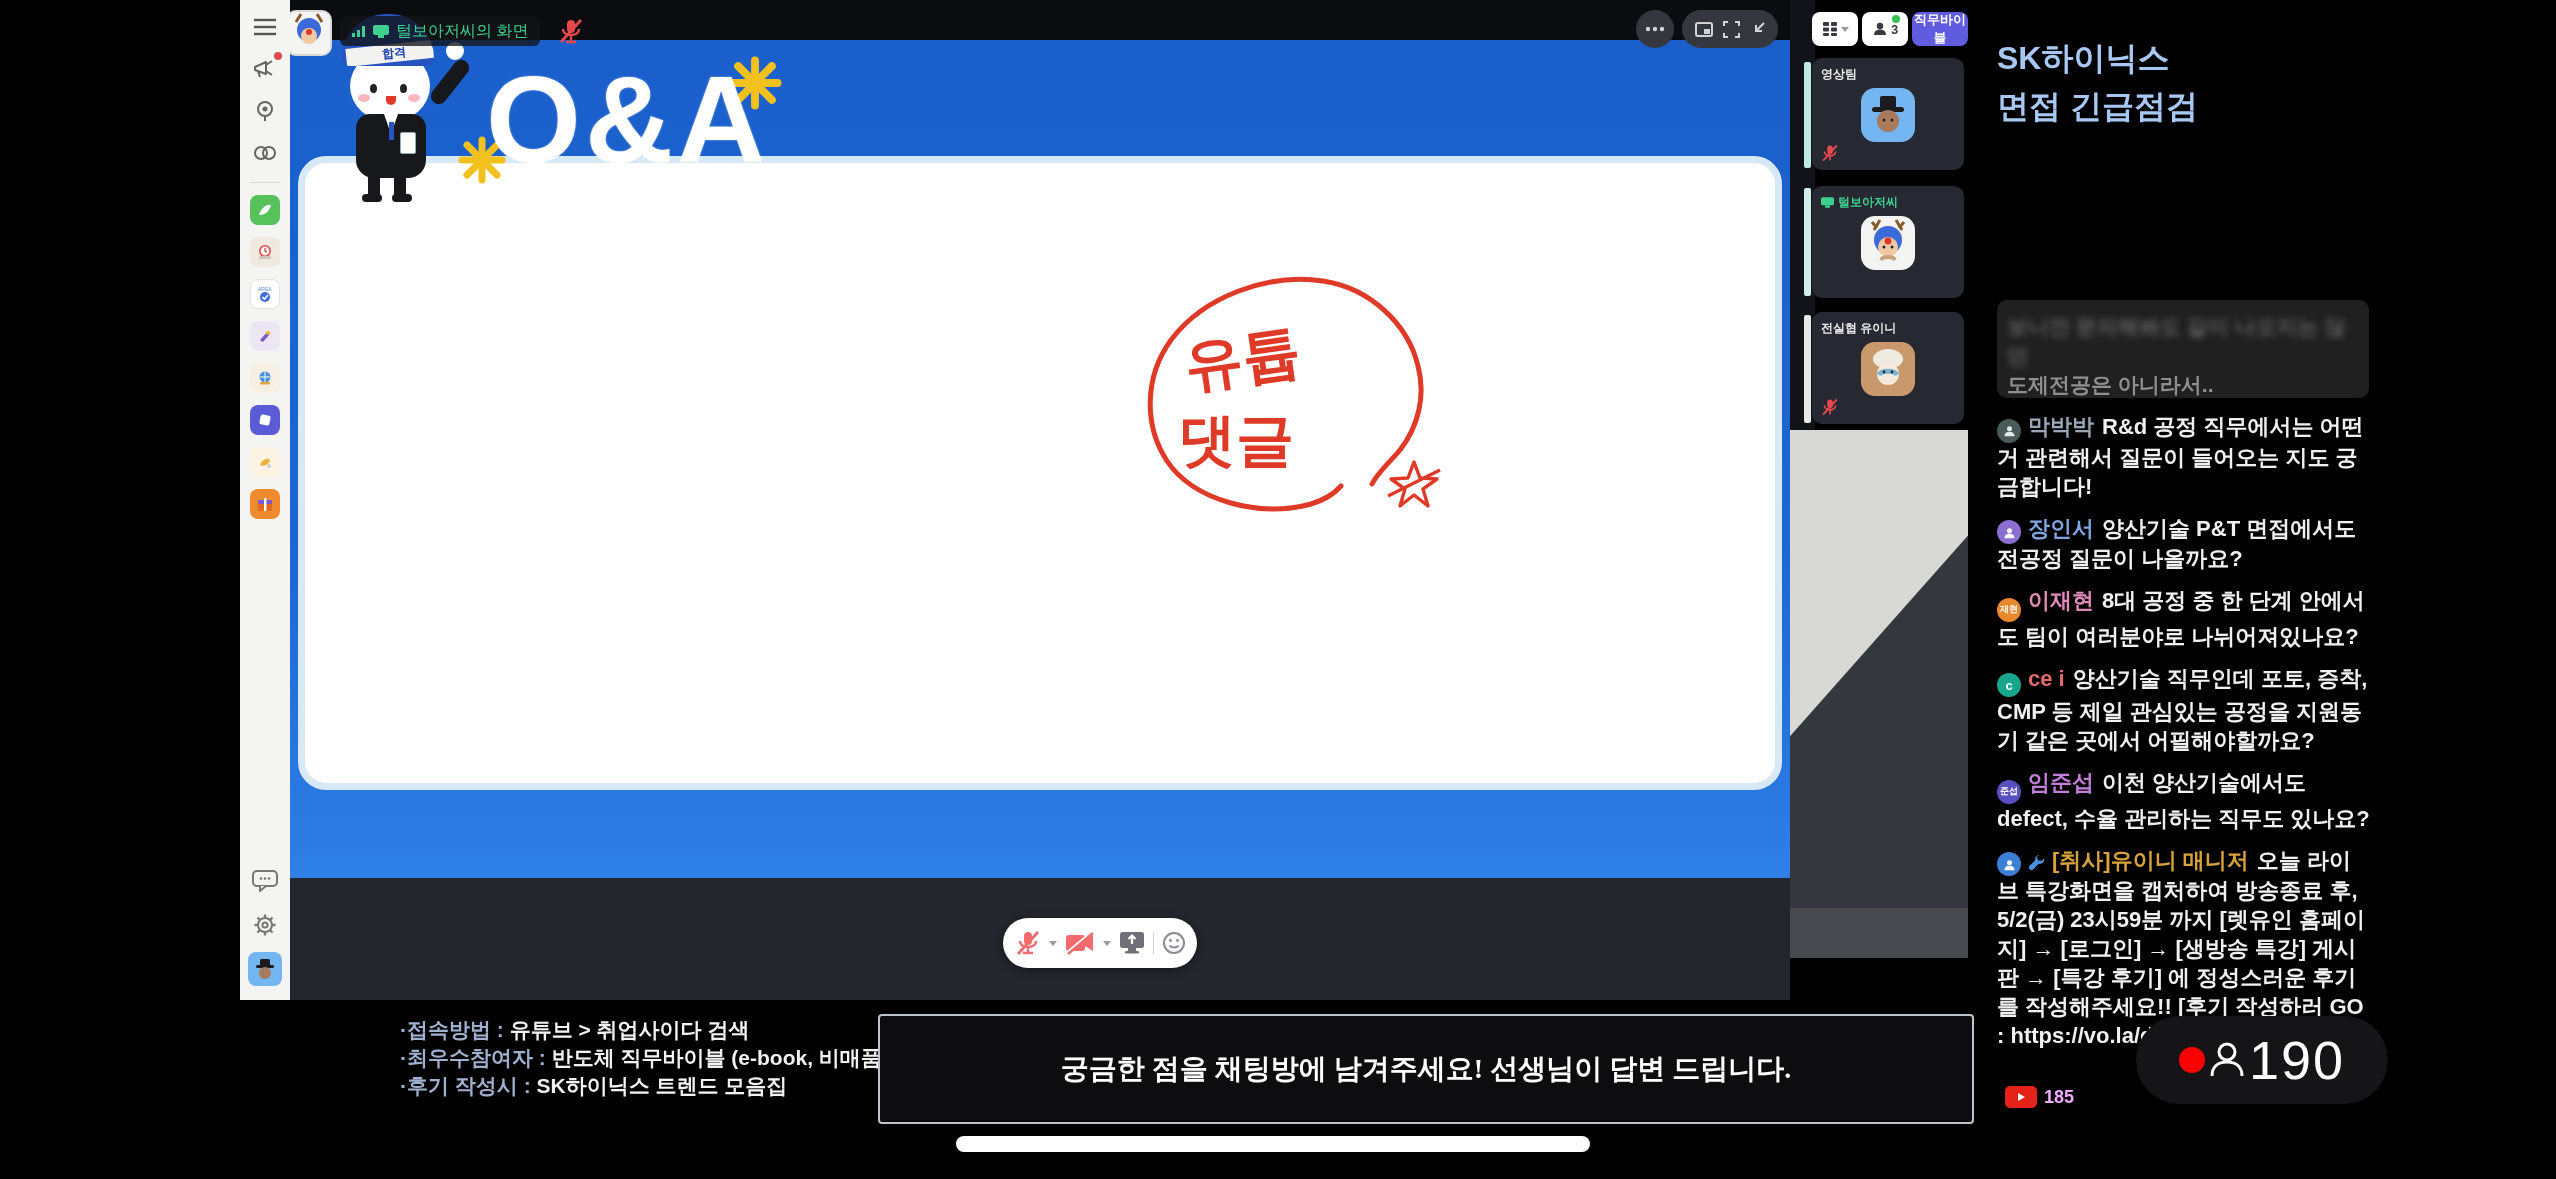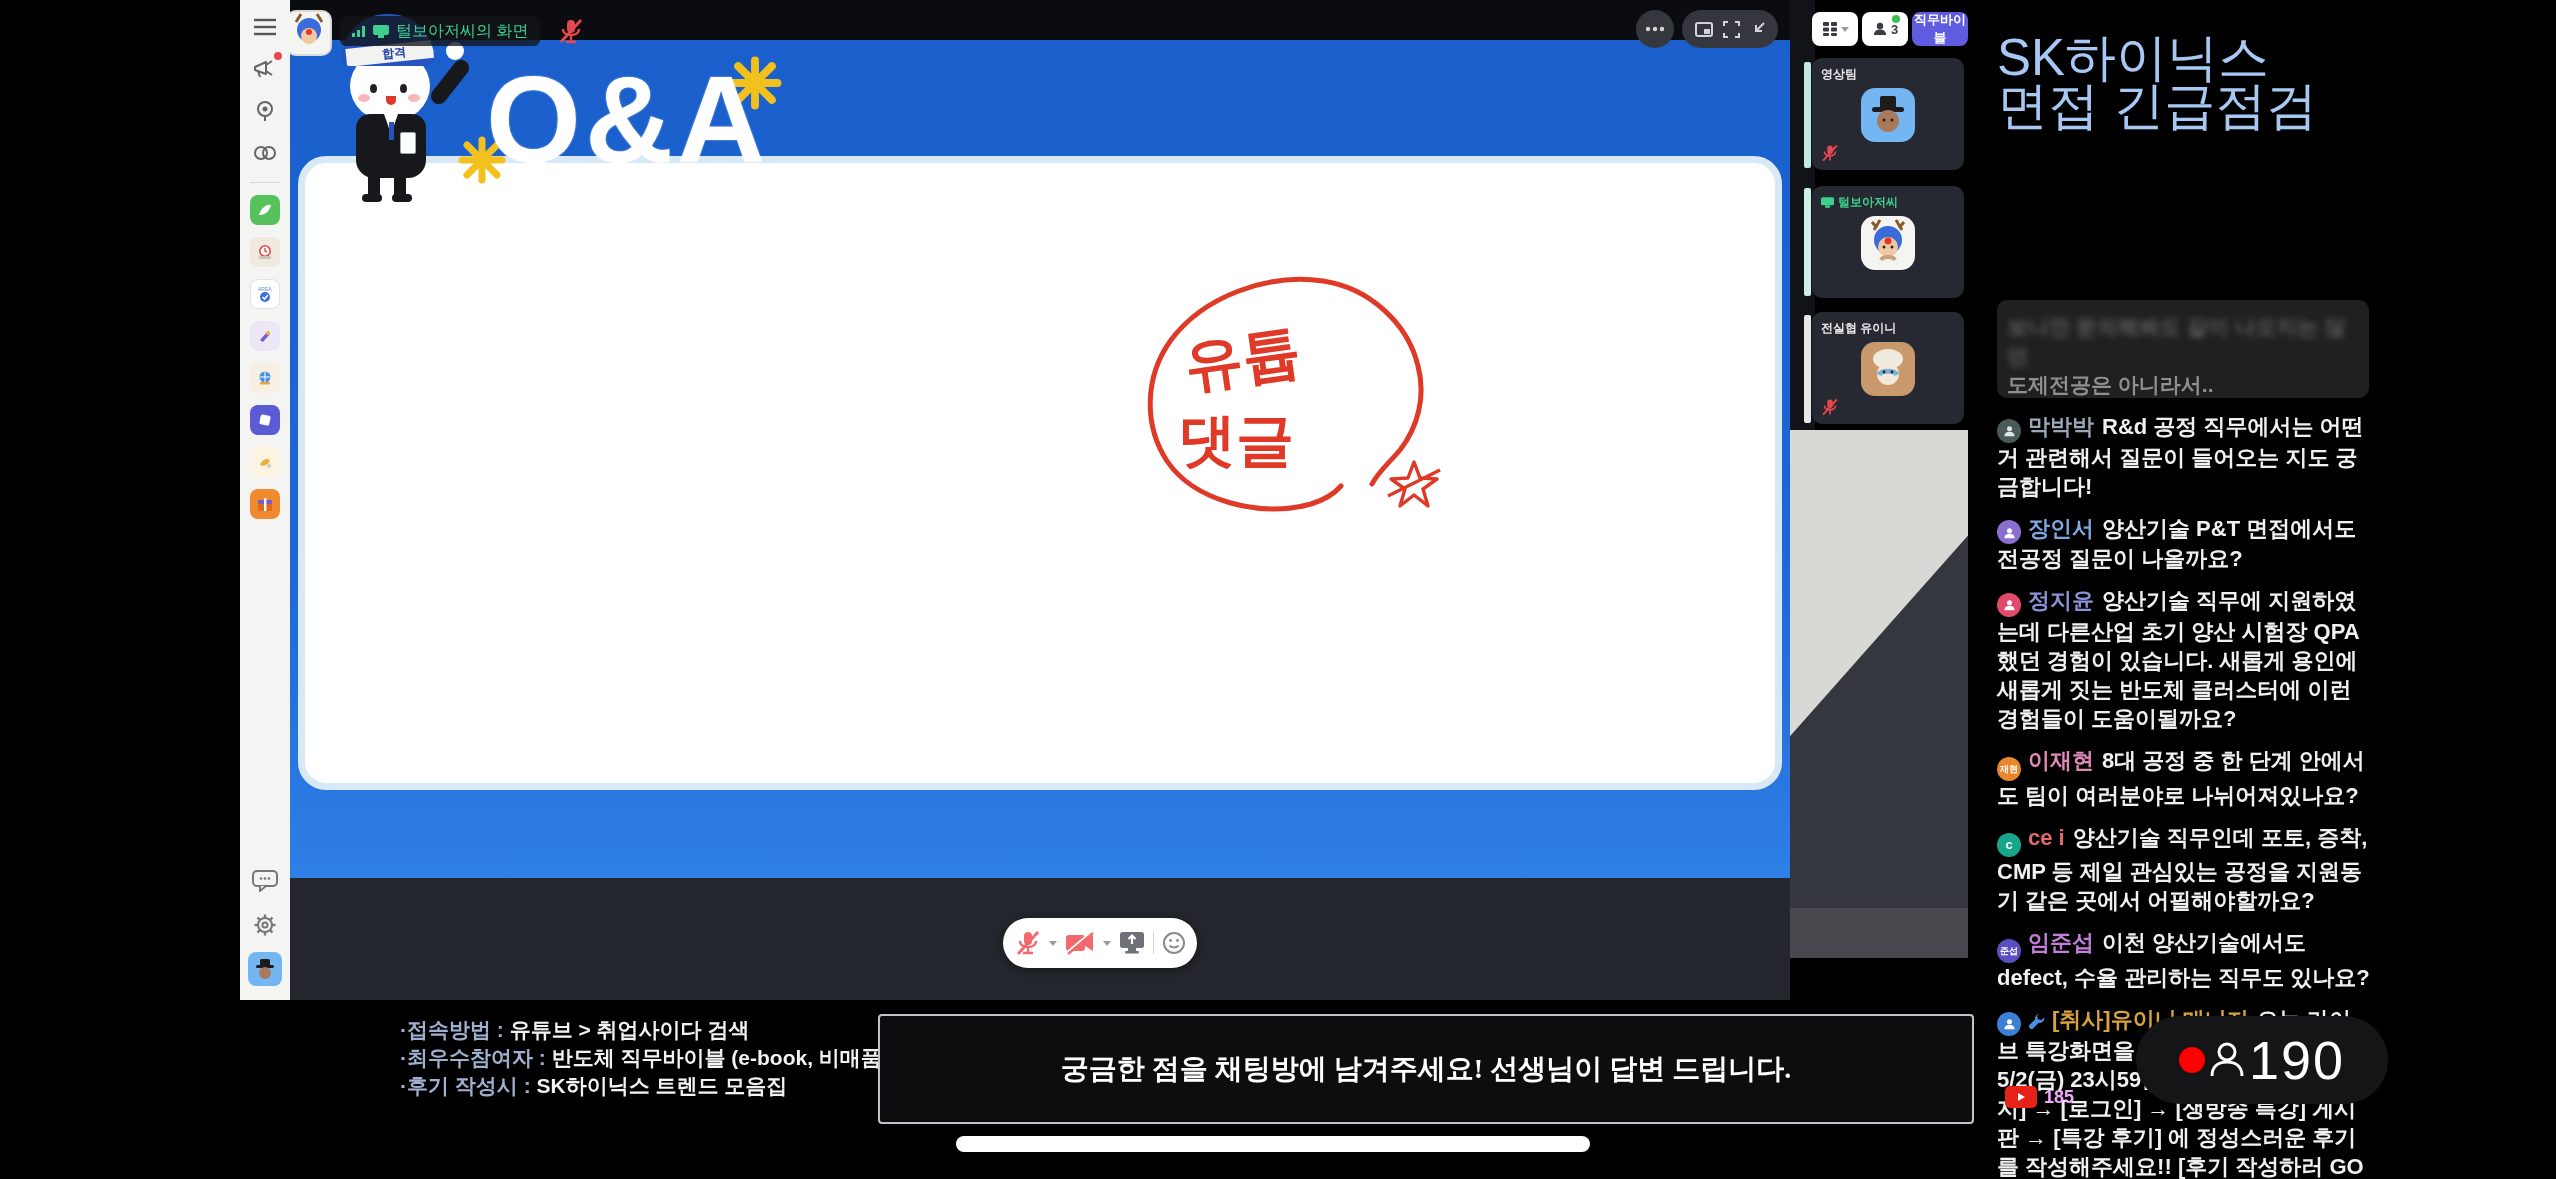--- a/index.html
+++ b/index.html
@@ -93,21 +93,21 @@
   .mic-off { position:absolute; left:9px; bottom:8px; }
 
   
   #wedge { left:1790px; top:430px; width:178px; height:528px; background:#34373d; overflow:hidden; }
   #wedge .lightpoly { position:absolute; inset:0; background:#d8d8d5;
                       clip-path:polygon(0 0,100% 0,100% 20%,0 58%); }
   #wedge .midband { position:absolute; left:0; bottom:0; width:100%; height:50px; background:#47494e; }
 
   
   #chat { left:1997px; top:0; width:375px; height:1179px; }
-  #chat-title { font-size:51px; font-weight:400; color:#a6c8f2; line-height:48px; }
+  #chat-title { font-size:32px; font-weight:700; color:#a6c8f2; line-height:48px; }
   #logo-card { left:0; top:156px; width:298px; height:122px; background:#e4e4e1; border-radius:8px;
                display:flex; flex-direction:column; align-items:center; justify-content:center; }
   #logo-tag { font-style:italic; font-weight:700; font-size:21px; color:#2d3a8f; letter-spacing:1px; }
   #logo-brand { font-size:52px; font-weight:900; color:#2b3a94; letter-spacing:3px; line-height:52px; }
   #faded-card { left:0; top:300px; width:372px; height:98px; background:#202020; border-radius:10px;
                 padding:12px 10px; color:#8f8f8f; font-size:21px; font-weight:700; line-height:29px; }
   #faded-card .blurline { filter:blur(3px); opacity:.55; }
   #messages { left:0; top:412px; width:375px; display:flex; flex-direction:column; gap:13px;
               font-size:22px; font-weight:700; color:#f0f0f0; line-height:29px; }
   .av { display:inline-flex; width:24px; height:24px; border-radius:50%; vertical-align:-4px;
@@ -499,28 +499,20 @@
     </div>
     <div class="msg">
       <span class="av" style="background: rgb(138, 111, 209);">
           <svg width="15" height="15" viewBox="0 0 24 24">
             <circle cx="12" cy="9" r="4" fill="#fff"></circle>
             <path d="M4 21 C4 16 8 14 12 14 S20 16 20 21" fill="#fff"></path>
           </svg>
         </span><span class="uname" style="color: rgb(127, 166, 224);">장인서</span><span>양산기술 P&amp;T 면접에서도 전공정 질문이 나올까요?</span>
     </div>
     <div class="msg">
-      <span class="av" style="background: rgb(226, 74, 108);">
-          <svg width="15" height="15" viewBox="0 0 24 24">
-            <circle cx="12" cy="9" r="4" fill="#fff"></circle>
-            <path d="M4 21 C4 16 8 14 12 14 S20 16 20 21" fill="#fff"></path>
-          </svg>
-        </span><span class="uname" style="color: rgb(138, 147, 214);">정지윤</span><span>양산기술 직무에 지원하였는데 다른산업 초기 양산 시험장 QPA 했던 경험이 있습니다. 새롭게 용인에 새롭게 짓는 반도체 클러스터에 이런 경험들이 도움이될까요?</span>
-    </div>
-    <div class="msg">
       <span class="av" style="font-size: 9px; color: rgb(255, 255, 255); background: rgb(232, 135, 43);">재현</span><span class="uname" style="color: rgb(224, 138, 184);">이재현</span><span>8대 공정 중 한 단계 안에서도 팀이 여러분야로 나뉘어져있나요?</span>
     </div>
     <div class="msg">
       <span class="av" style="font-size: 13px; color: rgb(255, 255, 255); background: rgb(23, 165, 140);">c</span><span class="uname" style="color: rgb(224, 106, 106);">ce i</span><span>양산기술 직무인데 포토, 증착, CMP 등 제일 관심있는 공정을 지원동기 같은 곳에서 어필해야할까요?</span>
     </div>
     <div class="msg">
       <span class="av" style="font-size: 9px; color: rgb(255, 255, 255); background: rgb(90, 79, 192);">준섭</span><span class="uname" style="color: rgb(194, 127, 216);">임준섭</span><span>이천 양산기술에서도 defect, 수율 관리하는 직무도 있나요?</span>
     </div>
     <div class="msg">
       <span class="av" style="background: rgb(59, 127, 214);">

